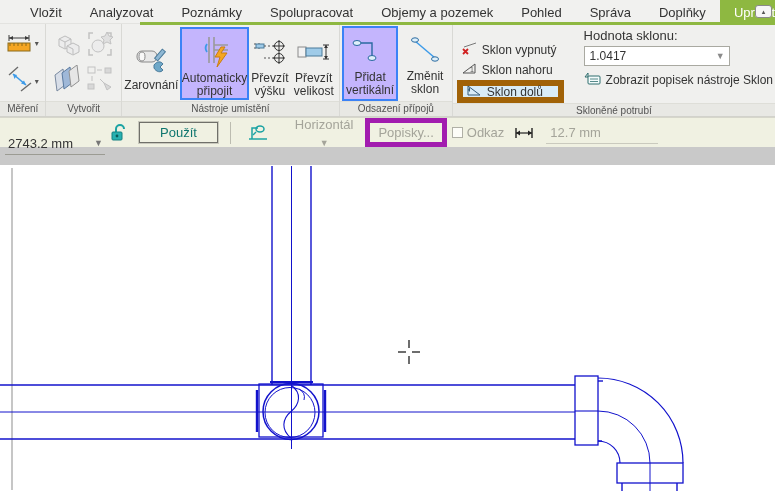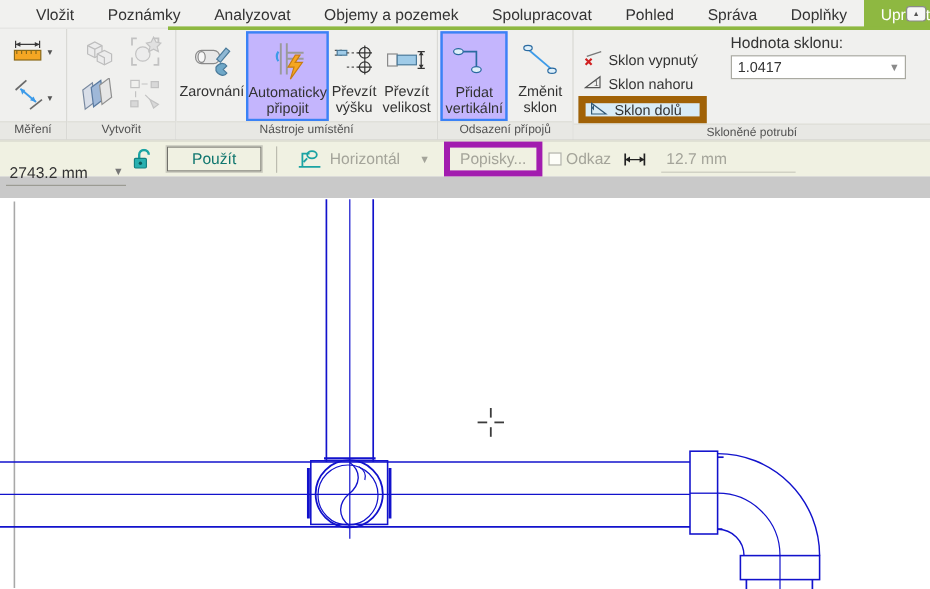--- a/index.html
+++ b/index.html
@@ -45,42 +45,42 @@
 
   
   .optionsbar { height:30px; background:#f0f1e2; border-top:1px solid #d6d6cb; display:flex; align-items:center; font-size:13px; color:#333; padding-left:5px; }
   .val-combo { width:100px; display:flex; align-items:center; border-bottom:1px solid #9b9b93; height:22px; padding:0 2px 0 3px;margin-top:22px; }
   .val-combo .sp { flex:1; }
   .val-combo .dd { color:#777; font-size:9px; }
   .ob-ico { margin:0 6px; display:flex; align-items:center; }
   .apply-btn { border:1px solid #70706a; outline:1px solid #c9c9bd; background:transparent; padding:2px 20px; font-size:13px; color:#0f766e; margin-left:6px; }
   .ob-sep { width:1px; height:22px; background:#bcbcb0; margin:0 10px 0 12px; }
   .gray { color:#a4a49a; }
-  .horiz { display:flex; align-items:center; gap:16px; margin-left:0; }
+  .horiz { display:flex; align-items:center; gap:6px; margin-left:20px;flex-direction:column; }
   .tags-btn { border:5px solid #a21caf; padding:2px 8px; color:#a4a49a; margin-left:12px; font-size:13px; }
   .chk { width:11px; height:11px; border:1px solid #b0b0a6; background:#fdfdf8; display:inline-block; }
   .ref-row { display:flex; align-items:center; gap:4px; margin-left:5px; }
   .spacing { display:flex; align-items:center; border-bottom:1px solid #cacabe; width:112px; height:22px; margin-left:6px; padding-left:4px; }
 
   .grayband { height:18px; background:#c9c9c9; }
 
   .canvas { position:relative; width:775px; height:326px; background:#fff; }
   .canvas svg { display:block; }
 </style>
 </head>
 <body>
 
 <div id="app">
 
   <div class="tabbar">
     <div class="tab">Vložit</div>
+    <div class="tab">Analyzovat</div>
     <div class="tab">Poznámky</div>
-    <div class="tab">Analyzovat</div>
+    <div class="tab">Spolupracovat</div>
     <div class="tab">Objemy a pozemek</div>
-    <div class="tab">Spolupracovat</div>
     <div class="tab">Pohled</div>
     <div class="tab">Správa</div>
     <div class="tab">Doplňky</div>
     <div class="tab active">Upravit | Umístit Trubka</div>
     <div class="tab-underline-left"></div>
     <div class="tab-underline"></div>
     <div class="ribbon-collapse">▴</div>
   </div>
 
   <div class="ribbon">
@@ -154,21 +154,21 @@
               <path d="M12 6h5m-2 9l4 4M7 12v5" stroke="#c2c2c2"></path>
               <path d="M19 19l7 4-4 3z" fill="#d8d8d8" stroke="#c2c2c2"></path>
             </svg>
           </span>
         </div>
       </div>
       <div class="panel-label">Vytvořit</div>
     </div>
 
     <div class="panel" style="width:218px">
-      <div class="panel-content" style="justify-content:center; gap:1px;">
+      <div class="panel-content" style="justify-content:center; gap:1px;align-items:center;">
         <div class="bigbtn" style="width:55px">
           <div class="icon">
             <svg width="34" height="32" viewBox="0 0 34 32">
               <rect x="3" y="8" width="20" height="11" rx="5" fill="#e8e8e8" stroke="#8a8a8a"></rect>
               <ellipse cx="8" cy="13.5" rx="3" ry="4.5" fill="#f8f8f8" stroke="#8a8a8a"></ellipse>
               <path d="M20 22c3-4 7-4 9-1l-3 3 3 3c-2 3-7 2-9-2z" fill="#6fa8c8" stroke="#4a7a9a"></path>
               <rect x="24" y="6" width="4" height="12" transform="rotate(40 26 12)" fill="#8fb8d4" stroke="#4a7a9a"></rect>
             </svg>
           </div>
           <div class="lbl">Zarovnání</div>
@@ -278,20 +278,30 @@
             </span>
             <span>Sklon dolů</span>
           </div>
         </div>
         <div class="slope-right">
           <div class="cap">Hodnota sklonu:</div>
           <div class="combo">
             <span>1.0417</span>
             <span class="sp"></span>
             <span class="dd">▼</span>
+          </div>
+          <div class="tooltip-row">
+            <span>
+              <svg width="17" height="13" viewBox="0 0 17 13">
+                <path d="M4 1L1 5h3z" fill="none" stroke="#2e6e6e"></path>
+                <rect x="4" y="4" width="12" height="8" rx="1" fill="#f4fbfb" stroke="#2e6e6e"></rect>
+                <path d="M6 7h8 M6 9.5h8" stroke="#2e6e6e" stroke-width="0.8"></path>
+              </svg>
+            </span>
+            <span>Zobrazit popisek nástroje Sklon</span>
           </div>
         </div>
       </div>
       <div class="panel-label">Skloněné potrubí</div>
     </div>
   </div>
 
   <div class="optionsbar">
     <div class="val-combo">
       <span>2743.2 mm</span>

